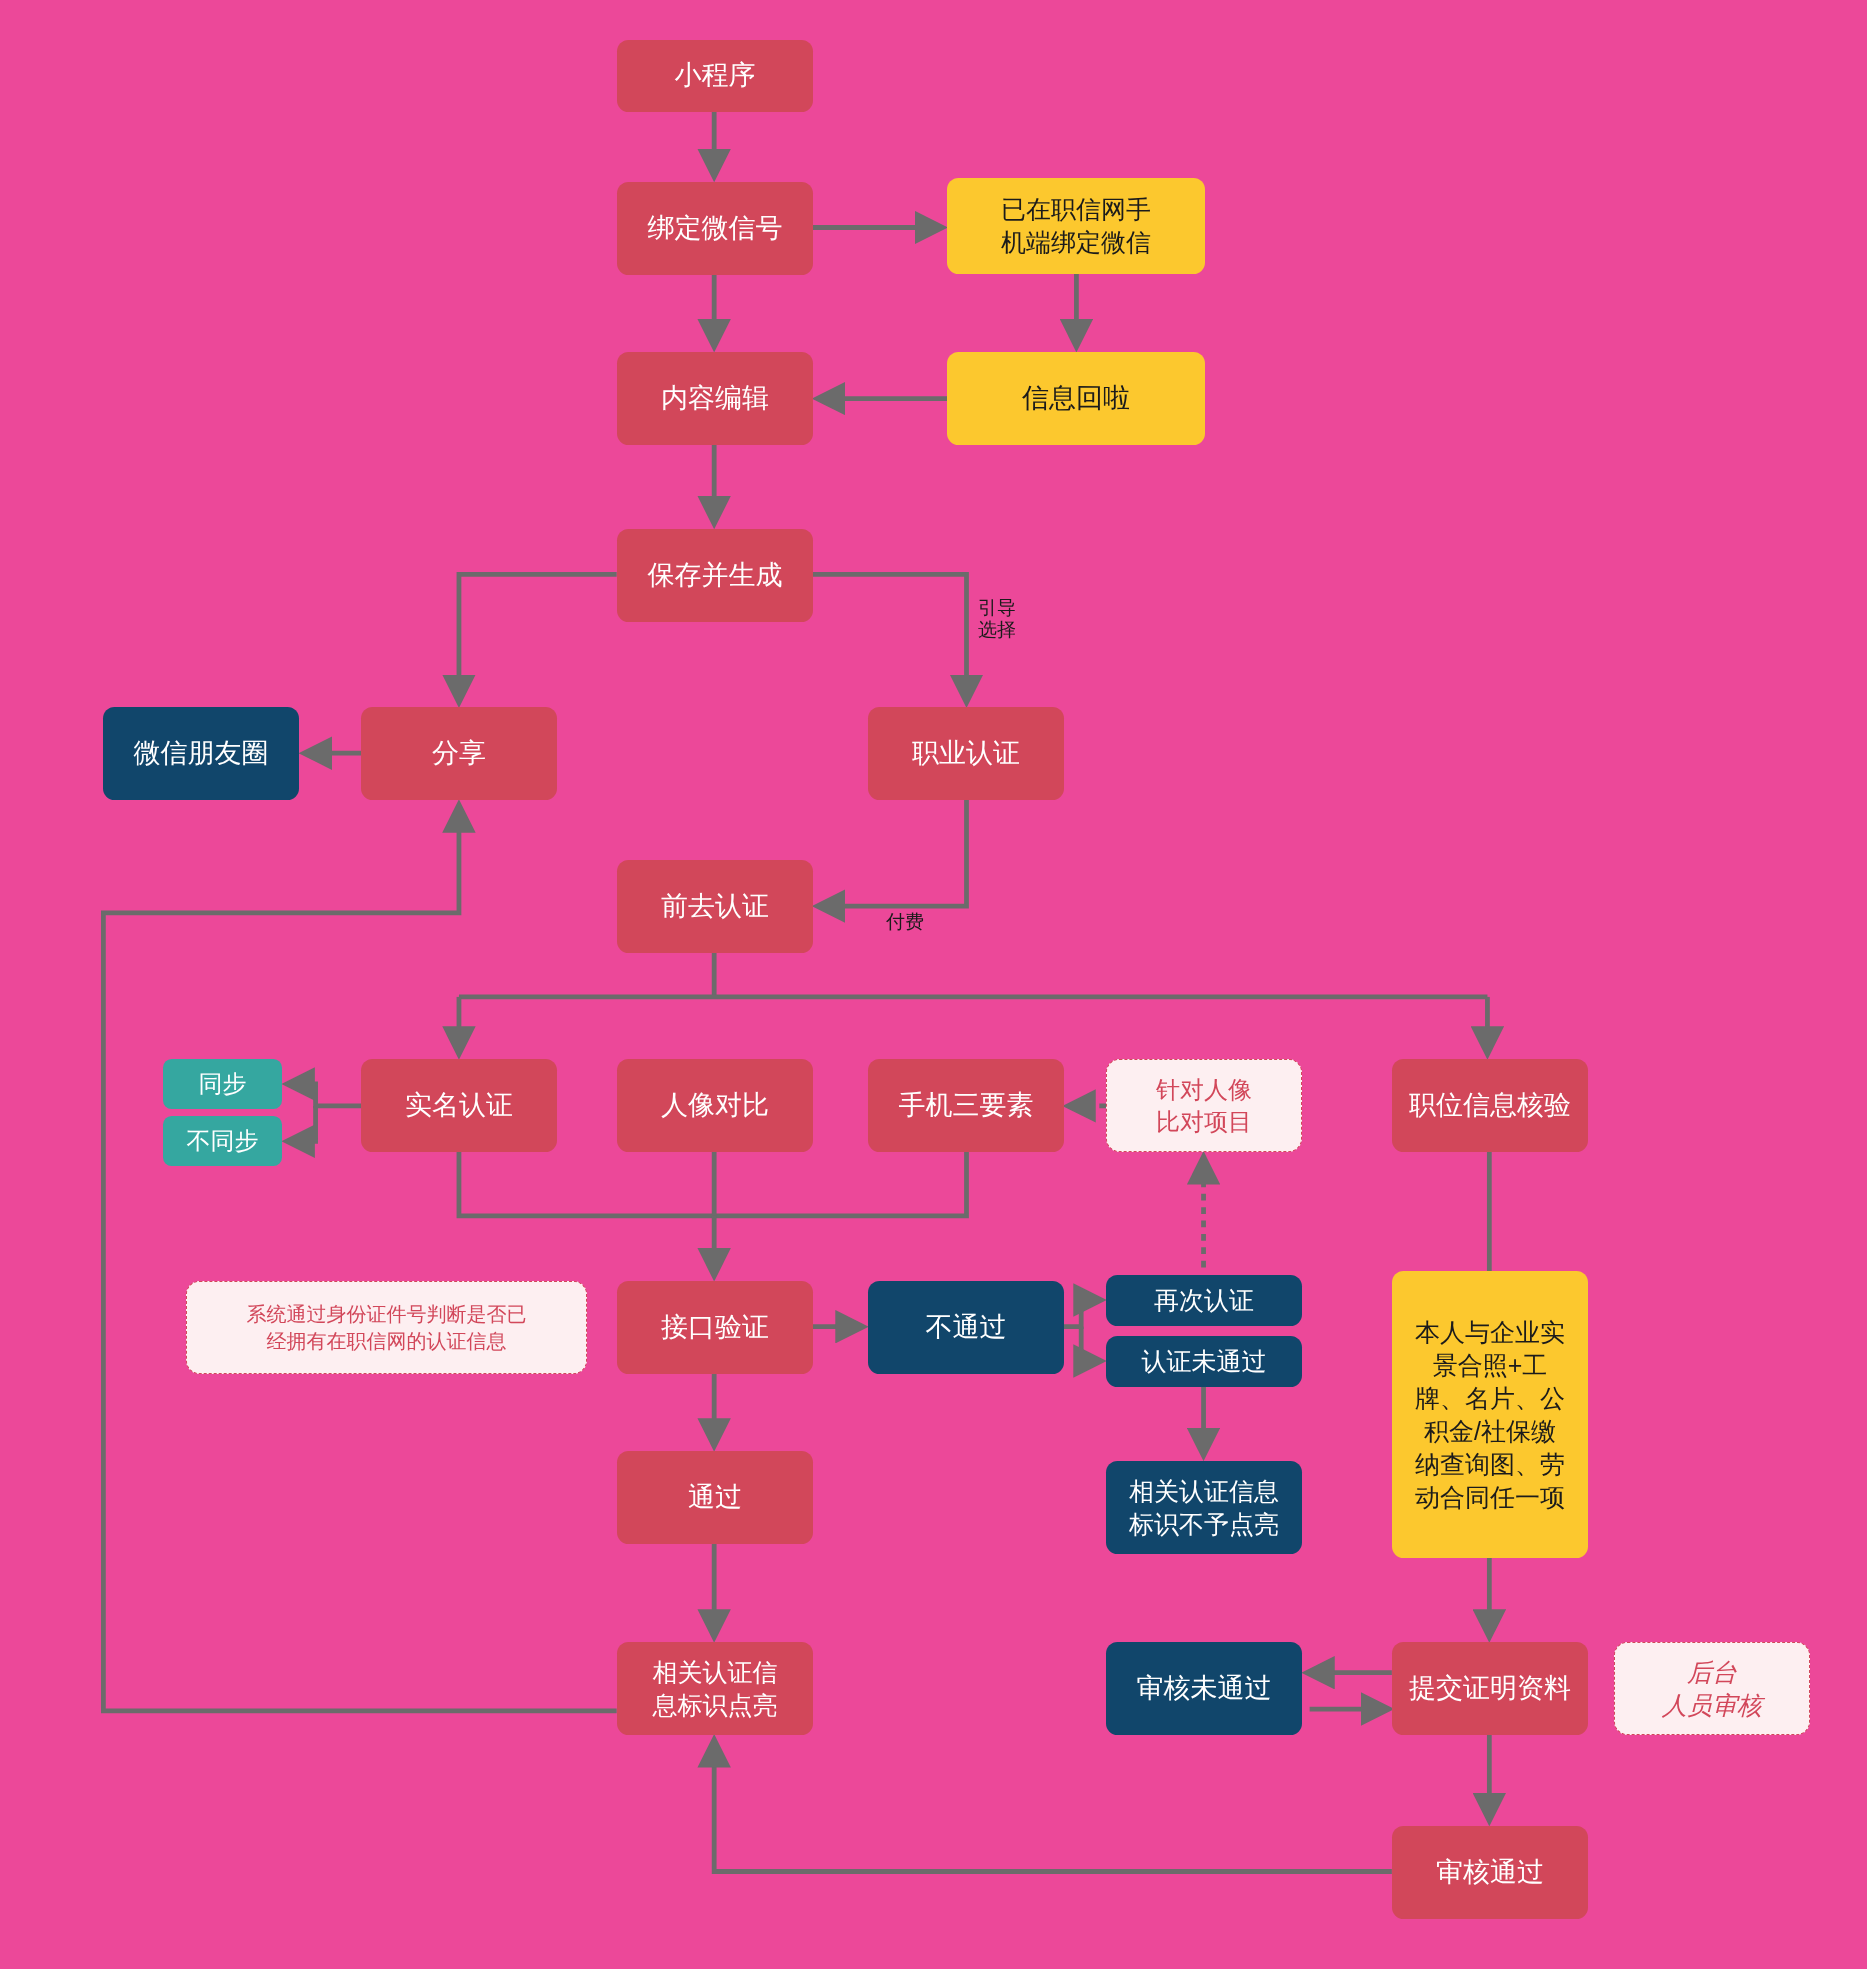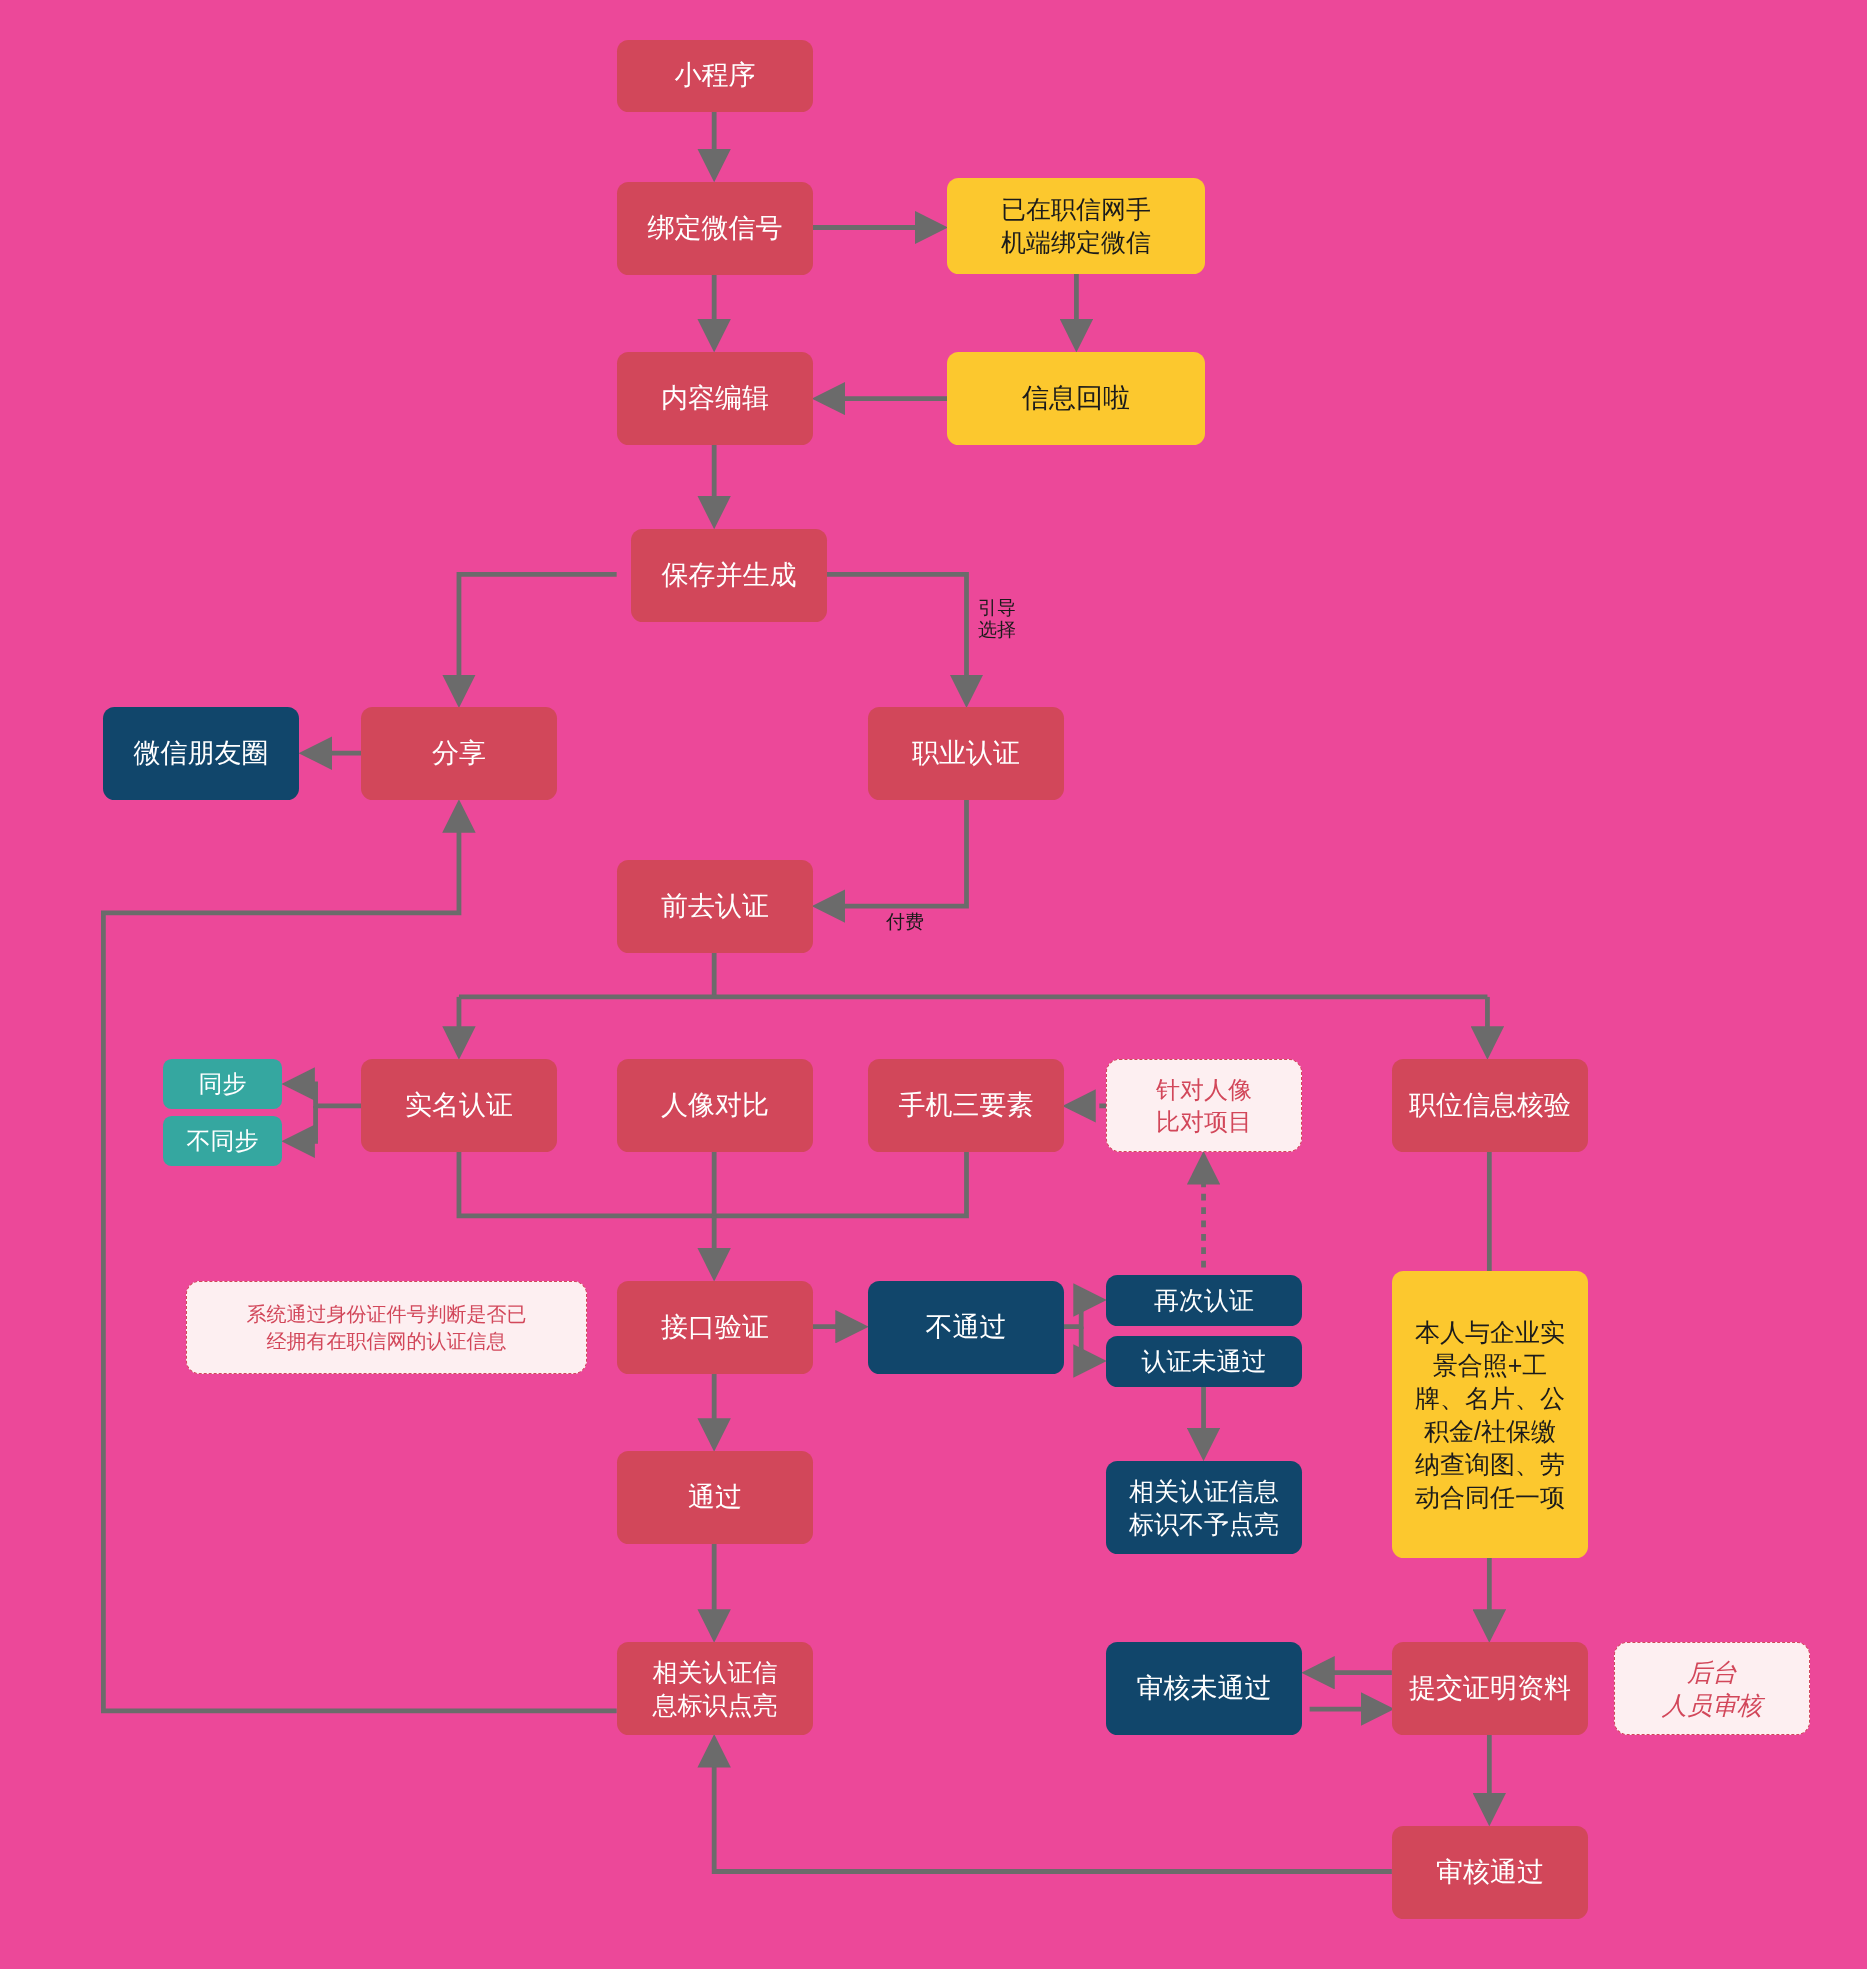--- a/index.html
+++ b/index.html
@@ -132,21 +132,21 @@
     </g>
   </svg>
 
   <div id="nodes-layer">
       <div class="node n-red" style="left: 617px; top: 40px; width: 196px; height: 72px; font-size: 27px;">小程序</div>
       <div class="node n-red" style="left: 617px; top: 182px; width: 196px; height: 93px; font-size: 27px;">绑定微信号</div>
       <div class="node n-yellow" style="left: 947px; top: 178px; width: 258px; height: 96px; font-size: 25px;">已在职信网手
 机端绑定微信</div>
       <div class="node n-yellow" style="left: 947px; top: 352px; width: 258px; height: 93px; font-size: 27px;">信息回啦</div>
       <div class="node n-red" style="left: 617px; top: 352px; width: 196px; height: 93px; font-size: 27px;">内容编辑</div>
-      <div class="node n-red" style="left: 631px; top: 529px; width: 196px; height: 93px; font-size: 27px;">保存并生成</div>
+      <div class="node n-red" style="left: 617px; top: 529px; width: 196px; height: 93px; font-size: 27px;">保存并生成</div>
       <div class="node n-red" style="left: 361px; top: 707px; width: 196px; height: 93px; font-size: 27px;">分享</div>
       <div class="node n-navy" style="left: 103px; top: 707px; width: 196px; height: 93px; font-size: 27px;">微信朋友圈</div>
       <div class="node n-red" style="left: 868px; top: 707px; width: 196px; height: 93px; font-size: 27px;">职业认证</div>
       <div class="node n-red" style="left: 617px; top: 860px; width: 196px; height: 93px; font-size: 27px;">前去认证</div>
       <div class="node n-red" style="left: 361px; top: 1059px; width: 196px; height: 93px; font-size: 27px;">实名认证</div>
       <div class="node n-teal" style="left: 163px; top: 1059px; width: 119px; height: 50px; font-size: 24px; border-radius: 8.6px;">同步</div>
       <div class="node n-teal" style="left: 163px; top: 1116px; width: 119px; height: 50px; font-size: 24px; border-radius: 8.6px;">不同步</div>
       <div class="node n-red" style="left: 617px; top: 1059px; width: 196px; height: 93px; font-size: 27px;">人像对比</div>
       <div class="node n-red" style="left: 868px; top: 1059px; width: 196px; height: 93px; font-size: 27px;">手机三要素</div>
       <div class="node n-note" style="left: 1106px; top: 1059px; width: 196px; height: 93px; font-size: 24px;">针对人像

